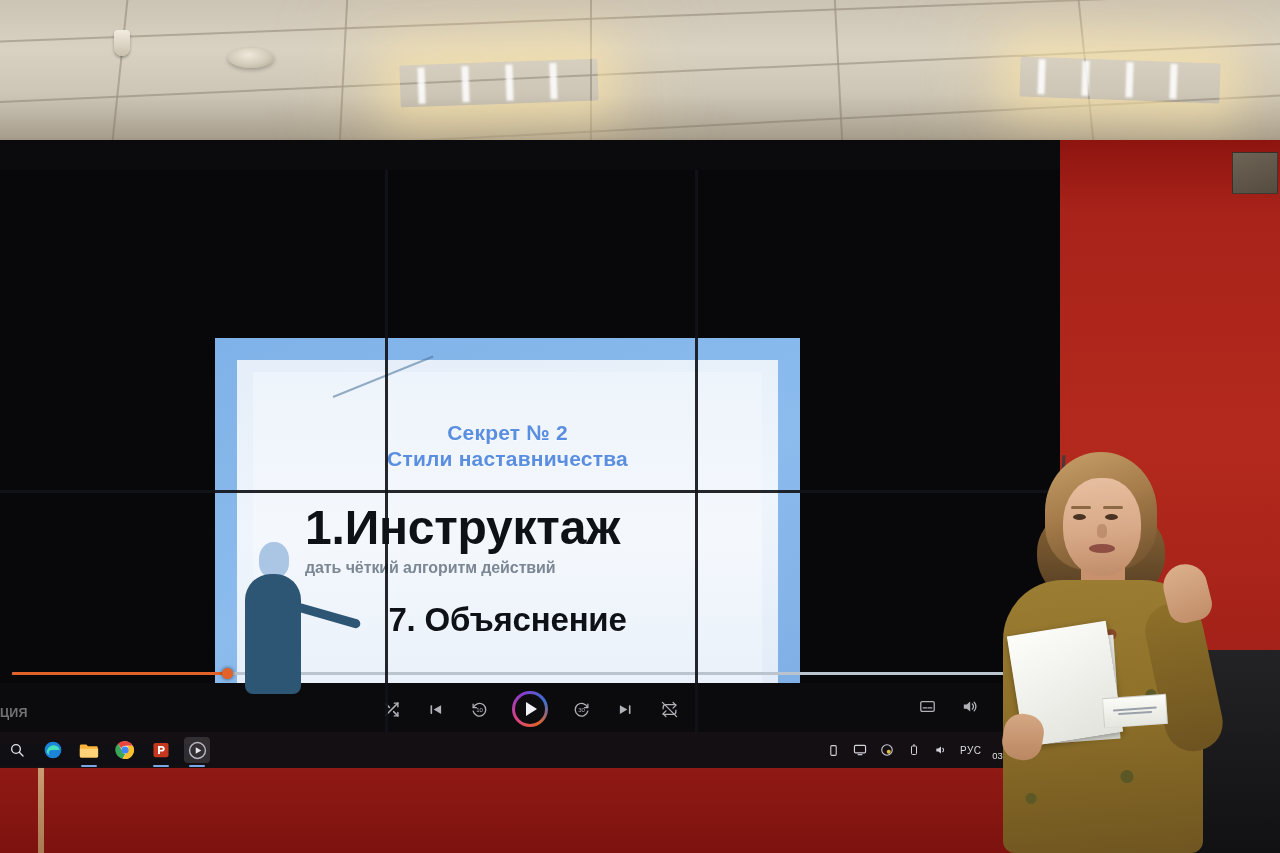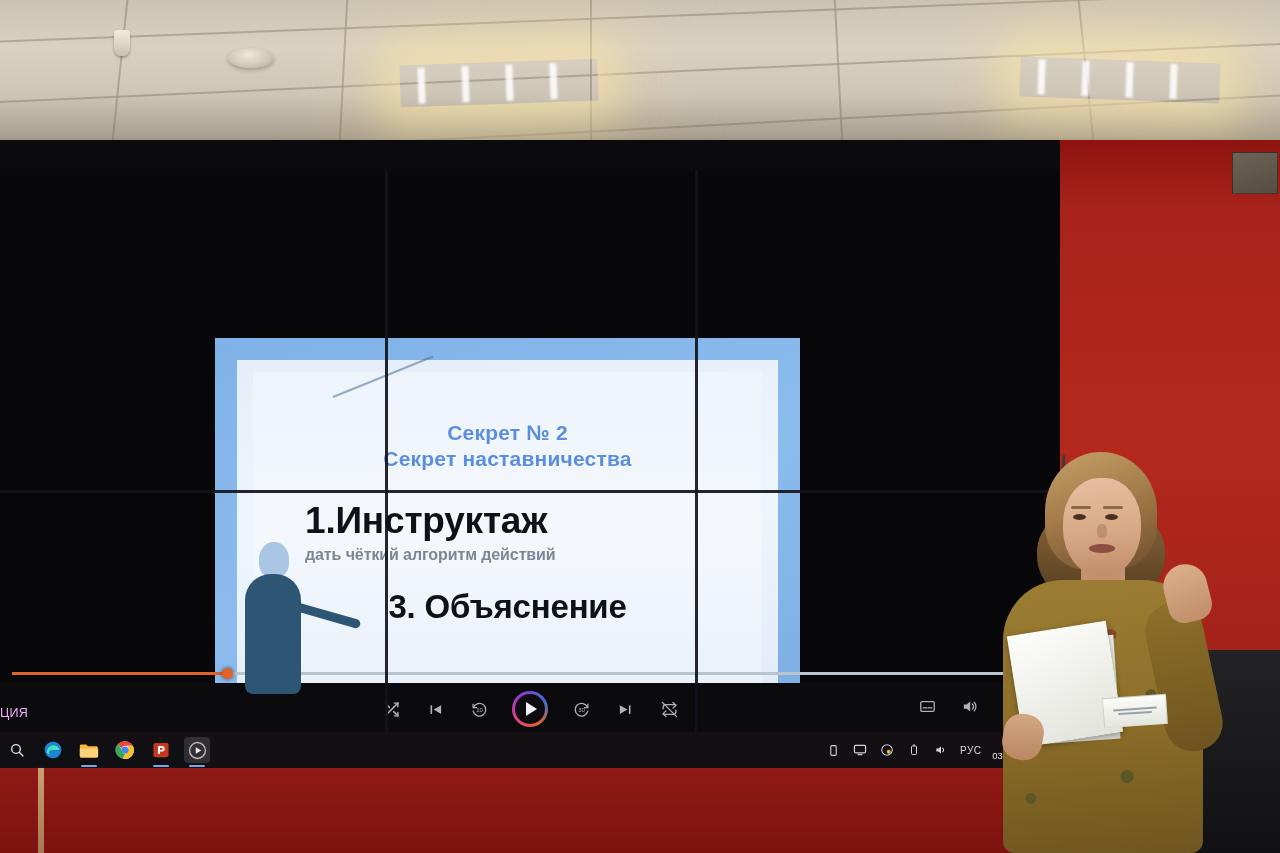--- a/index.html
+++ b/index.html
@@ -148,21 +148,21 @@
     color:#5a8ee0; font-weight:bold; font-size:21px; line-height:1.25;
     text-shadow:0 1px 0 rgba(255,255,255,.5);
     letter-spacing:.2px;
   }
   .slide-title .l2{ display:block; }
   .slide-body{ position:absolute; left:18px; right:18px; top:128px; text-align:center; }
   .h-item{
     color:#0e1116; font-weight:bold; letter-spacing:-.2px;
     text-shadow:0 1px 1px rgba(255,255,255,.35);
   }
-  .h1x{ font-size:37px; text-align:left; margin-left:34px; }
+  .h1x{ font-size:48px; text-align:left; margin-left:34px; }
   .h2x{ font-size:33px; margin-top:24px; }
   .sub{
     font-weight:bold; font-size:16px; margin-top:4px; color:#3b4350;
     letter-spacing:-.1px;
   }
   .sub-1{ text-align:left; margin-left:34px; color:#7c8794; }
   .sub-2 .soft{ color:#99a3b0; }
   .sub-2 .hard{ color:#11151b; }
 
   
@@ -252,21 +252,21 @@
     position:absolute; right:36px; top:0; height:36px;
     display:flex; align-items:center; gap:11px;
   }
   .tray-ic{ width:16px;height:16px; color:#d3d3da; cursor:pointer; display:flex;align-items:center;justify-content:center; }
   .tray-lang{ color:#dcdce2; font-size:10px; cursor:pointer; letter-spacing:.4px; }
   .tray-clock{
     color:#e2e2e8; font-size:9.5px; line-height:1.25; text-align:right; cursor:pointer;
     white-space:nowrap;
   }
   .overlay-label{
-    position:absolute; left:0; top:706px; color:#f0abfc; font-size:12.5px; font-weight:normal;
+    position:absolute; left:0; top:706px; color:#737373; font-size:12.5px; font-weight:bold;
     letter-spacing:.2px; z-index:20;
   }
 
   
   .presenter{ position:absolute; left:985px; top:452px; width:250px; height:401px; z-index:12; }
   .p-hair{
     position:absolute; left:60px; top:0; width:112px; height:118px;
     background: linear-gradient(160deg,#c7a06a 0%, #a57c4a 45%, #6e4f2c 100%);
     border-radius:54% 54% 40% 40%;
   }
@@ -382,28 +382,28 @@
 
 
     <div class="video-area">
 
       <div class="slide">
         <div class="slide-inner">
           <div class="slide-inner2">
 
             <div class="slide-title" style="color: rgb(90, 142, 224);">
               <span>Секрет № 2</span>
-              <span class="l2">Секрет наставничества</span>
+              <span class="l2">Стили наставничества</span>
             </div>
 
             <div class="slide-body">
               <div class="h-item h1x">1.Инструктаж</div>
               <div class="sub sub-1">дать чёткий алгоритм действий</div>
 
-              <div class="h-item h2x">3. Объяснение</div>
+              <div class="h-item h2x">7. Объяснение</div>
 
             </div>
 
           </div>
         </div>
 
         <div class="sil-presenter">
           <div class="head"></div>
             <div class="body"></div>
             <div class="arm"></div>

